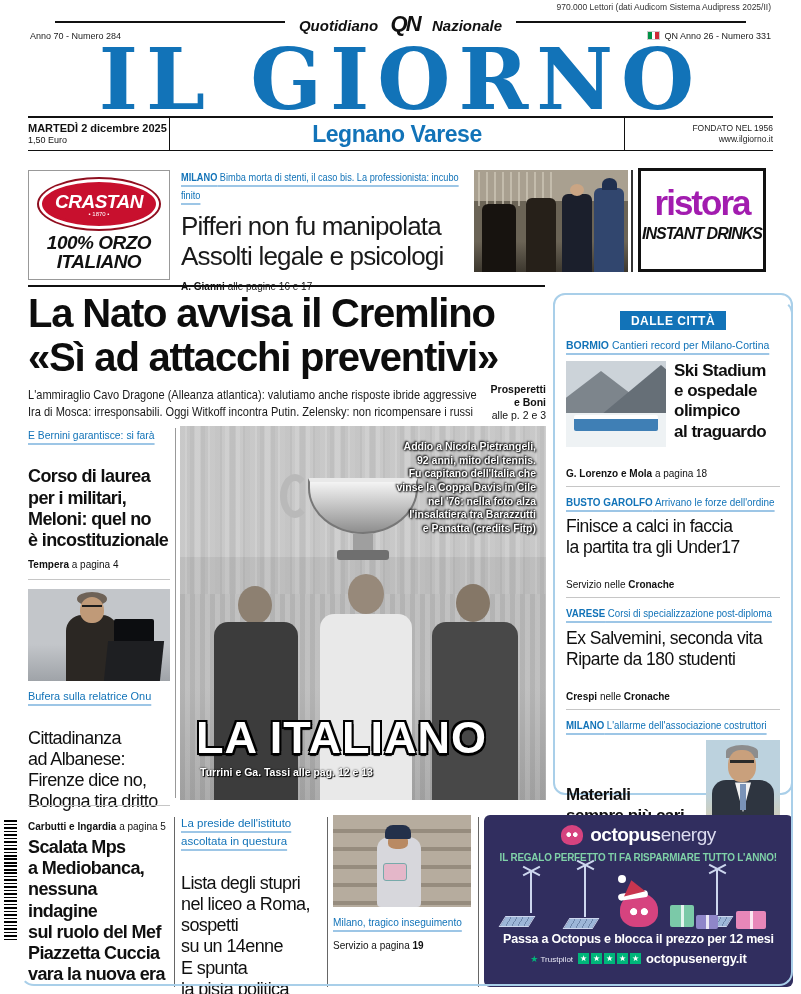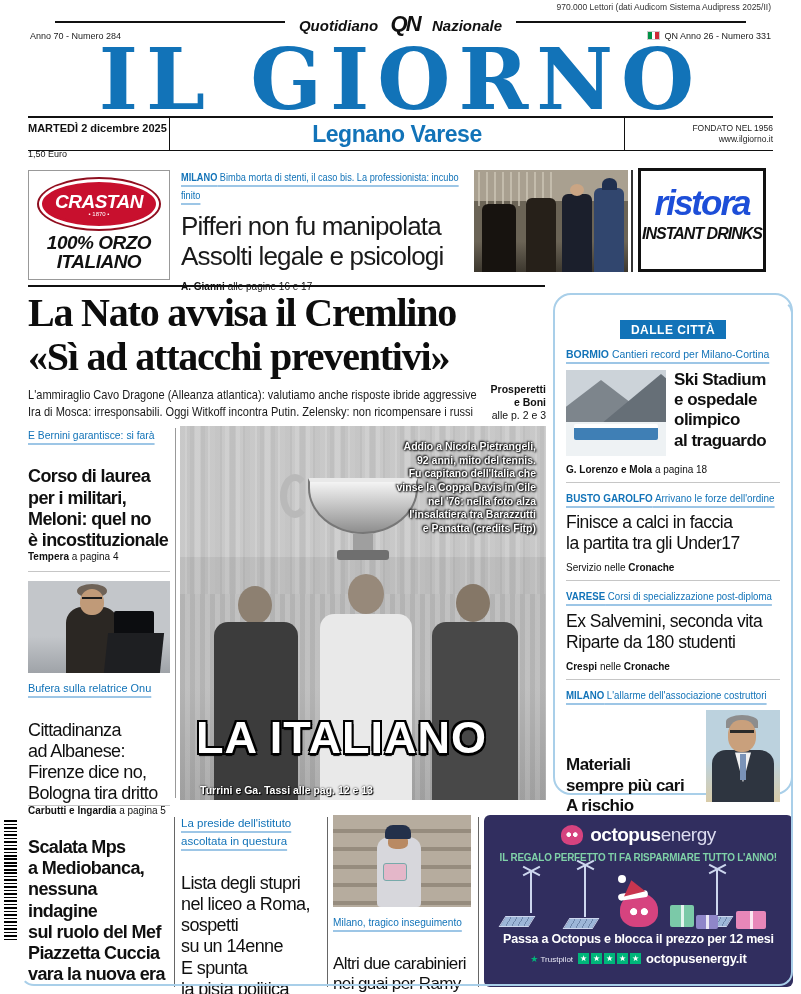--- a/index.html
+++ b/index.html
@@ -30,21 +30,21 @@
   
   .masthead { top:38px; left:0; width:100%; text-align:center;
     font-family:"DejaVu Serif", serif; font-weight:800; font-size:84px; line-height:1;
     color:#1273b8; letter-spacing:8px; }
 
   
   .datebar { top:116px; left:28px; width:745px; height:35px;
     border-top:2px solid #111; border-bottom:1.5px solid #111; display:flex; }
   .datebar .c1 { width:142px; border-right:1px solid #111; padding-top:4px; }
   .datebar .c1 .d { font-weight:800; font-size:11px; }
-  .datebar .c1 .p { font-size:9px; margin-top:15px; }
+  .datebar .c1 .p { font-size:9px; margin-top:1px; }
   .datebar .c2 { flex:1; border-right:1px solid #111; text-align:center; }
   .datebar .c2 .ed { color:#1273b8; font-weight:800; font-size:23px; line-height:33px; letter-spacing:-0.5px; }
   .datebar .c3 { width:148px; text-align:right; padding-top:5px; font-size:8.5px; line-height:1.35; color:#222; }
 
   
   .kick { color:#1273b8; font-size:11.5px;
     text-decoration:underline; text-decoration-color:#9dc6e6; text-decoration-thickness:2px; text-underline-offset:3.5px;
     line-height:1.6; }
   .kick .tag { font-weight:800; }
   .sq95 { transform:scaleX(.95); transform-origin:0 0; width:106%; }
@@ -73,40 +73,40 @@
   .court { left:474px; top:170px; width:154px; height:102px; overflow:hidden;
     background:linear-gradient(180deg,#a9a090 0 30%,#6b6456 30% 70%,#3c372e 100%); }
   .court .cage { position:absolute; left:4px; top:2px; width:80px; height:34px;
     background:repeating-linear-gradient(90deg,#cfc8b8 0 2px,transparent 2px 8px); opacity:.7; }
   .court .fig { position:absolute; border-radius:6px 6px 0 0; }
   .vr { background:#333; width:1.5px; }
   .vr.photoad { left:631px; top:170px; height:102px; }
 
   .ristora { left:638px; top:168px; width:128px; height:104px; border:3px solid #111;
     text-align:center; padding-top:14px; background:#fff; }
-  .ristora .brand { color:#1d4ed8; font-weight:800; font-style:italic; font-size:35px;
+  .ristora .brand { color:#a21caf; font-weight:800; font-size:35px;
     line-height:1; letter-spacing:-2px; }
   .ristora .sub { color:#111; font-weight:800; font-style:italic; font-size:16px;
     letter-spacing:-1px; margin-top:5px; }
 
   .toprule { left:28px; top:285px; width:517px; height:1.5px; background:#111; }
 
   
   .nato { left:28px; top:291px; width:520px; }
-  .nato .head { font-size:40px; font-weight:800; color:#0d0d0d; line-height:1.1; letter-spacing:-1.2px;font-family:Liberation Serif, serif; }
+  .nato .head { font-size:40px; font-weight:800; color:#0d0d0d; line-height:1.1; letter-spacing:-1.2px; }
   .nato .sub { margin-top:8px; font-size:13px; line-height:1.3; color:#1a1a1a;
     transform:scaleX(.85); transform-origin:0 0; width:118%; }
   .natoby { left:484px; top:383px; width:62px; text-align:right; font-size:10.5px; line-height:1.25; }
   .natoby .n { font-weight:800; }
 
   
   .leftcol { left:28px; top:426px; width:142px; }
   .colhead { font-size:18px; line-height:1.18; letter-spacing:-0.6px; color:#101010; margin-top:22px; }
   .colhead.bold { font-weight:800; }
-  .leftcol .byline { }
+  .leftcol .byline { margin-top:8px; }
   .leftcol .hrule { margin-top:9px; }
   .ph-albanese { margin-top:9px; width:142px; height:92px; position:relative; overflow:hidden;
     background:linear-gradient(180deg,#c3c6ca 0 60%,#9fa3a8 100%); }
   .ph-albanese .body { position:absolute; left:38px; top:26px; width:52px; height:66px;
     background:#2b2723; border-radius:16px 16px 0 0; }
   .ph-albanese .hd { position:absolute; left:52px; top:8px; width:24px; height:26px;
     background:#c09a78; border-radius:50% 50% 45% 45%; }
   .ph-albanese .hair { position:absolute; left:49px; top:3px; width:30px; height:14px;
     background:#6e6257; border-radius:50%; }
   .ph-albanese .glasses { position:absolute; left:54px; top:16px; width:20px; height:4px;
@@ -133,34 +133,34 @@
   .tennis .cup-h.l { left:100px; border-right-color:transparent; }
   .tennis .cup-h.r { left:236px; border-left-color:transparent; }
   .tennis .cup-stem { position:absolute; left:173px; top:108px; width:20px; height:16px; background:#9f9f9f; }
   .tennis .cup-base { position:absolute; left:157px; top:124px; width:52px; height:10px; background:#6f6f6f; border-radius:3px; }
   .tennis .note { position:absolute; right:10px; top:14px; width:205px; text-align:right;
     font-size:10.5px; font-weight:700; color:#fff; line-height:1.3;
     text-shadow:0 0 2px #000, 1px 1px 2px #000, -1px -1px 2px #000; }
   .tennis .leg { position:absolute; left:16px; bottom:36px; font-size:45px; font-weight:900;
     color:#fff; letter-spacing:1px;
     text-shadow:-2px -2px 0 #000, 2px -2px 0 #000, -2px 2px 0 #000, 2px 2px 0 #000, 0 3px 1px #000; }
-  .tennis .legby { position:absolute; left:20px; bottom:4px; font-size:10.5px; font-weight:700; color:#fff;
+  .tennis .legby { position:absolute; left:20px; bottom:22px; font-size:10.5px; font-weight:700; color:#fff;
     text-shadow:0 0 2px #000, 1px 1px 1px #000; }
   .vr.colrule { left:175px; top:428px; height:370px; width:1px; background:#999; }
 
   
   .rightcol { left:553px; top:293px; width:240px; height:502px;
-    border:2px solid #a9cfe9; border-radius:18px; padding:25px 11px; }
+    border:2px solid #a9cfe9; border-radius:12px; padding:16px 11px; }
   .badge { display:block; margin:0 auto; width:max-content; background:#1273b8; color:#fff;
     font-weight:800; font-size:12px; letter-spacing:.5px; padding:2.5px 11px; }
   .rightcol .kick { margin-top:7px; font-size:11px; }
   .rc-row { display:flex; gap:8px; margin-top:6px; }
   .rc-head { font-size:17px; font-weight:800; line-height:1.2; letter-spacing:-0.5px; color:#0f0f0f; }
   .rc-head.reg { font-weight:400; margin-top:5px; font-size:17.5px; }
-  .rightcol .byline { margin:8px 0 7px; }
+  .rightcol .byline { margin:21px 0 7px; }
   .ph-bormio { width:100px; height:86px; flex:none; position:relative; overflow:hidden;
     background:linear-gradient(180deg,#ccd3d9 0 45%,#e8ecef 45% 75%,#dfe5e9 100%); }
   .ph-bormio .mt1 { position:absolute; left:-20px; top:10px; width:0; height:0;
     border-left:55px solid transparent; border-right:55px solid transparent; border-bottom:42px solid #7d858c; }
   .ph-bormio .mt2 { position:absolute; left:35px; top:4px; width:0; height:0;
     border-left:60px solid transparent; border-right:60px solid transparent; border-bottom:50px solid #666f77; }
   .ph-bormio .snow { position:absolute; left:0; bottom:0; width:100%; height:34px; background:#eef2f4; }
   .ph-bormio .bld { position:absolute; left:8px; bottom:16px; width:84px; height:16px;
     background:linear-gradient(180deg,#fff 0 4px,#3f7fb5 4px 100%); border-radius:2px; }
   .ph-suit { width:74px; height:92px; flex:none; position:relative; overflow:hidden;
@@ -451,22 +451,20 @@
   <div class="abs vr b2"></div>
 
   <div class="abs botcol ramycol">
     <div class="ph-ramy">
       <div class="fig"></div>
       <div class="bag"></div>
       <div class="face"></div>
       <div class="cap"></div>
     </div>
     <div class="kick sq88">Milano, tragico inseguimento</div>
-    <div class="colhead pre" style="font-size:17px;">Altri due carabinieri
-nei guai per Ramy</div>
     <div class="byline"><span>Servizio a pagina </span><b>19</b></div>
   </div>
   <div class="abs vr b3"></div>
 
   <div class="abs octo-ad">
     <div class="brand">
       <span class="octo-icon"></span>
       <span><span class="b">octopus</span><span class="l">energy</span></span>
     </div>
     <div class="green">IL REGALO PERFETTO TI FA RISPARMIARE TUTTO L'ANNO!</div>

